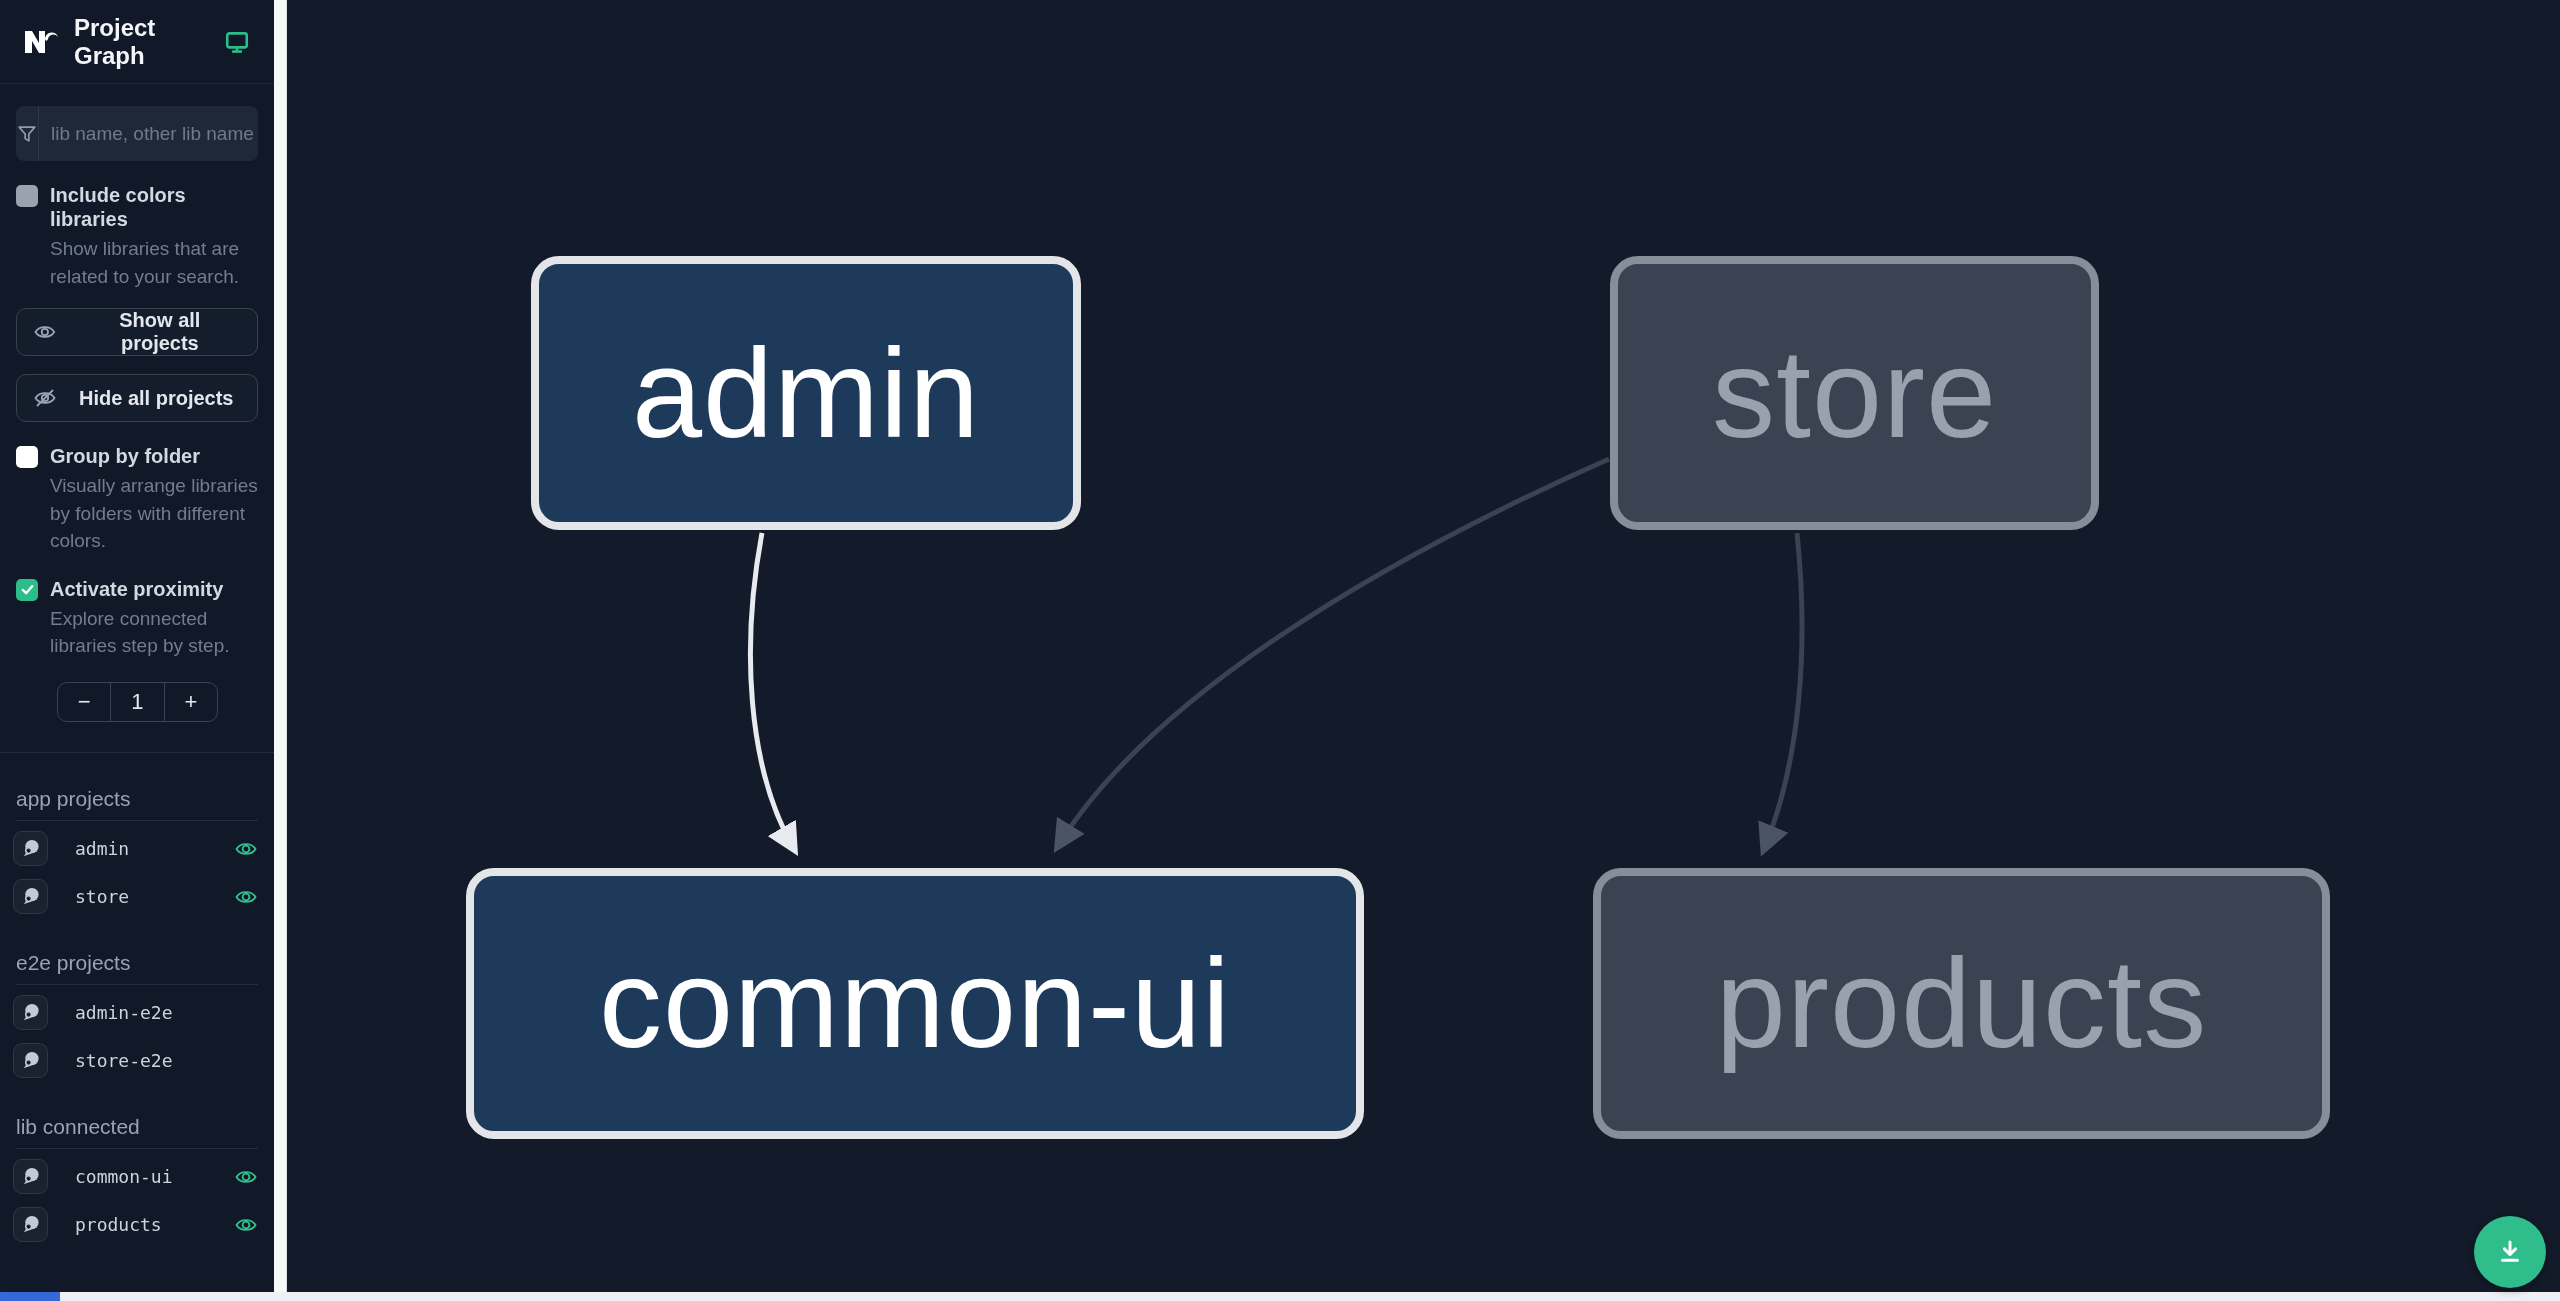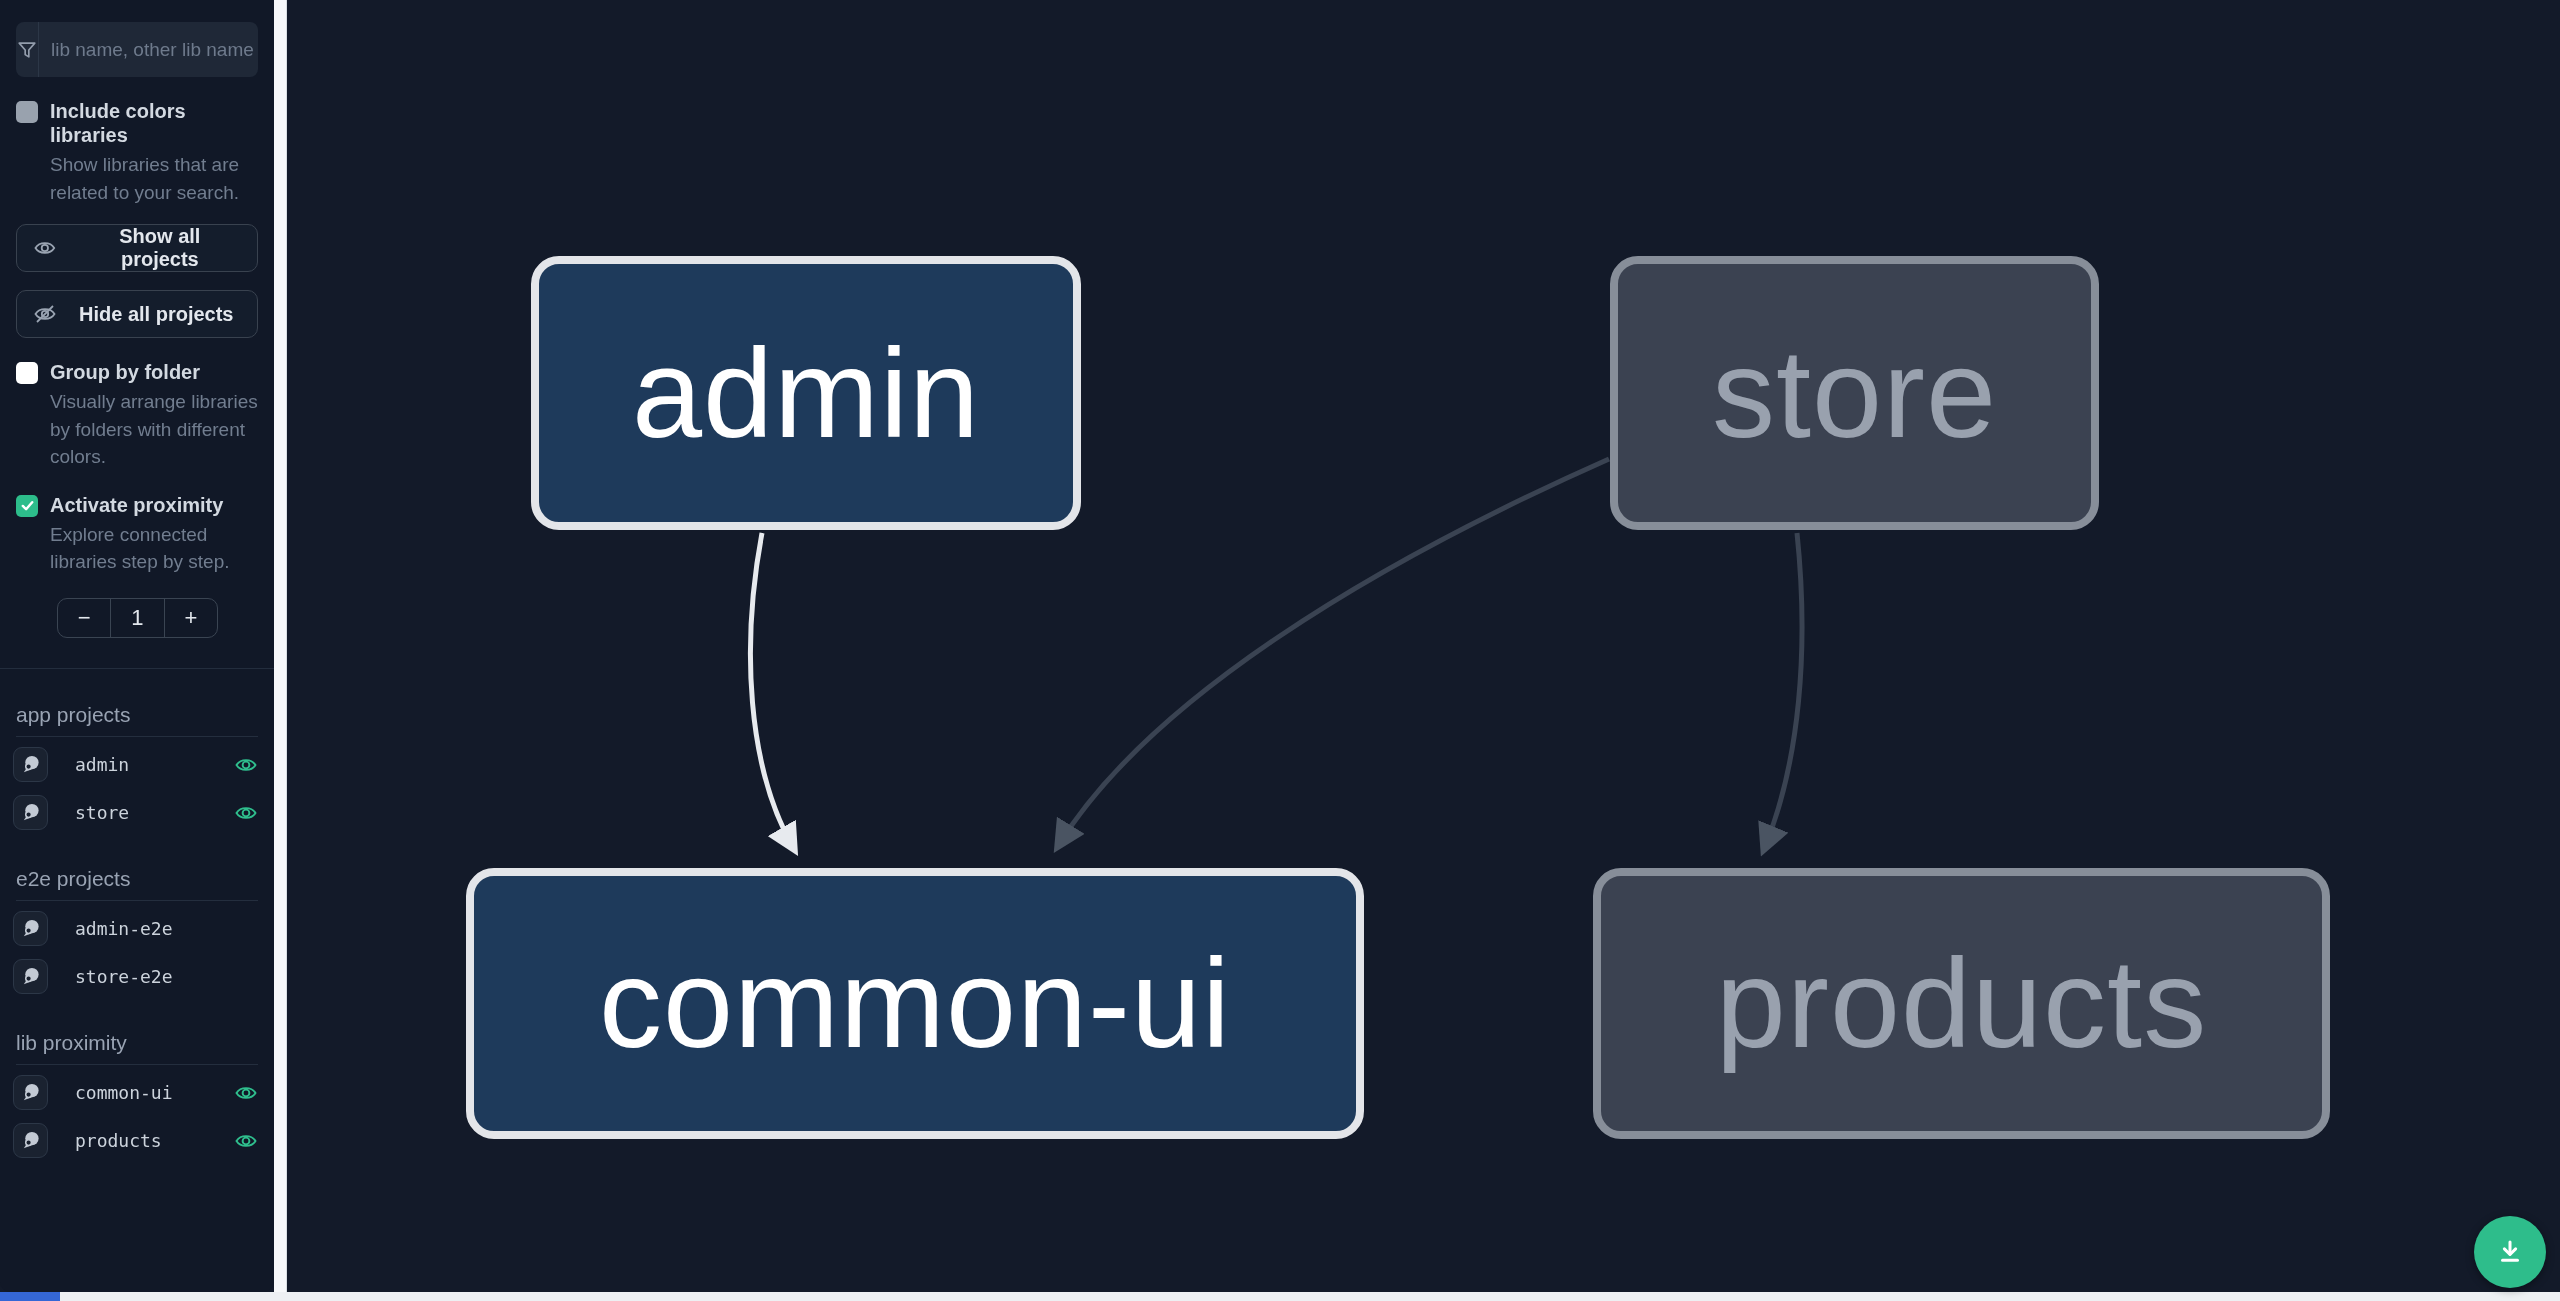--- a/index.html
+++ b/index.html
@@ -93,20 +93,32 @@
     <path d="M 1797 533 C 1809 648, 1800 762, 1764 849" class="edge-dim" marker-end="url(#arrow-dim)"></path>
   </svg>
   <div class="node focused" style="left: 531px; top: 256px; width: 550px; height: 274px;">admin</div>
   <div class="node dimmed" style="left: 1610px; top: 256px; width: 489px; height: 274px;">store</div>
   <div class="node focused" style="left: 466px; top: 868px; width: 898px; height: 271px;">common-ui</div>
   <div class="node dimmed" style="left: 1593px; top: 868px; width: 737px; height: 271px;">products</div>
 </div>
 
 <aside class="sidebar">
 
+  <div class="sb-header">
+    <svg width="42" height="42" viewBox="0 0 42 42">
+      <polygon points="5,32 5,10 12,10 19,22 19,10 25,10 25,32 19,32 12,20 12,32" fill="#ffffff"></polygon>
+      <path d="M25 17 C27 10 36 10 38 16 C35 12 29 13 28 18 C27 21 25 20 25 17 Z" fill="#ffffff"></path>
+    </svg>
+    <h1 class="sb-title">Project Graph</h1>
+    <svg width="26" height="26" viewBox="0 0 24 24">
+      <rect x="3" y="4" width="18" height="13" rx="2" fill="none" stroke="#2dbd8b" stroke-width="2.4"></rect>
+      <line x1="12" y1="17" x2="12" y2="20" stroke="#2dbd8b" stroke-width="2.4"></line>
+      <line x1="7.5" y1="20.8" x2="16.5" y2="20.8" stroke="#2dbd8b" stroke-width="2.4"></line>
+    </svg>
+  </div>
 
 
   <div class="filter-box">
     <div class="filter-icon-cell">
       <svg width="22" height="22" viewBox="0 0 24 24">
         <path d="M3.5 4.5 H20.5 L14 12 V19.5 L10 17 V12 Z" fill="none" stroke="#939dac" stroke-width="1.8" stroke-linejoin="round"></path>
       </svg>
     </div>
     <input class="filter-input" type="text" placeholder="lib name, other lib name" style="">
   </div>
@@ -235,21 +247,21 @@
     <span class="proj-eye" style="visibility: hidden;">
       <svg width="24" height="24" viewBox="0 0 24 24">
         <path d="M2.5 12 C6.5 5.5 17.5 5.5 21.5 12 C17.5 18.5 6.5 18.5 2.5 12 Z" fill="none" stroke="#2fbe8d" stroke-width="1.9"></path>
         <circle cx="12" cy="12" r="3.4" fill="none" stroke="#2fbe8d" stroke-width="1.9"></circle>
       </svg>
     </span>
   </div>
 </div>
 
   <div>
-    <div class="section-title">lib proximity</div>
+    <div class="section-title">lib connected</div>
 
   <div class="proj-row">
     <button class="proj-iconbtn">
       <svg width="21" height="21" viewBox="0 0 22 22">
         <circle cx="12.5" cy="9" r="7" fill="#c3cad4"></circle>
         <path d="M4 19 L9 11.5 L13.5 15.5 Z" fill="#c3cad4"></path>
         <circle cx="9" cy="13.2" r="3" fill="#1a2230" stroke="#c3cad4" stroke-width="1.6"></circle>
       </svg>
     </button>
     <span class="proj-name">common-ui</span>

